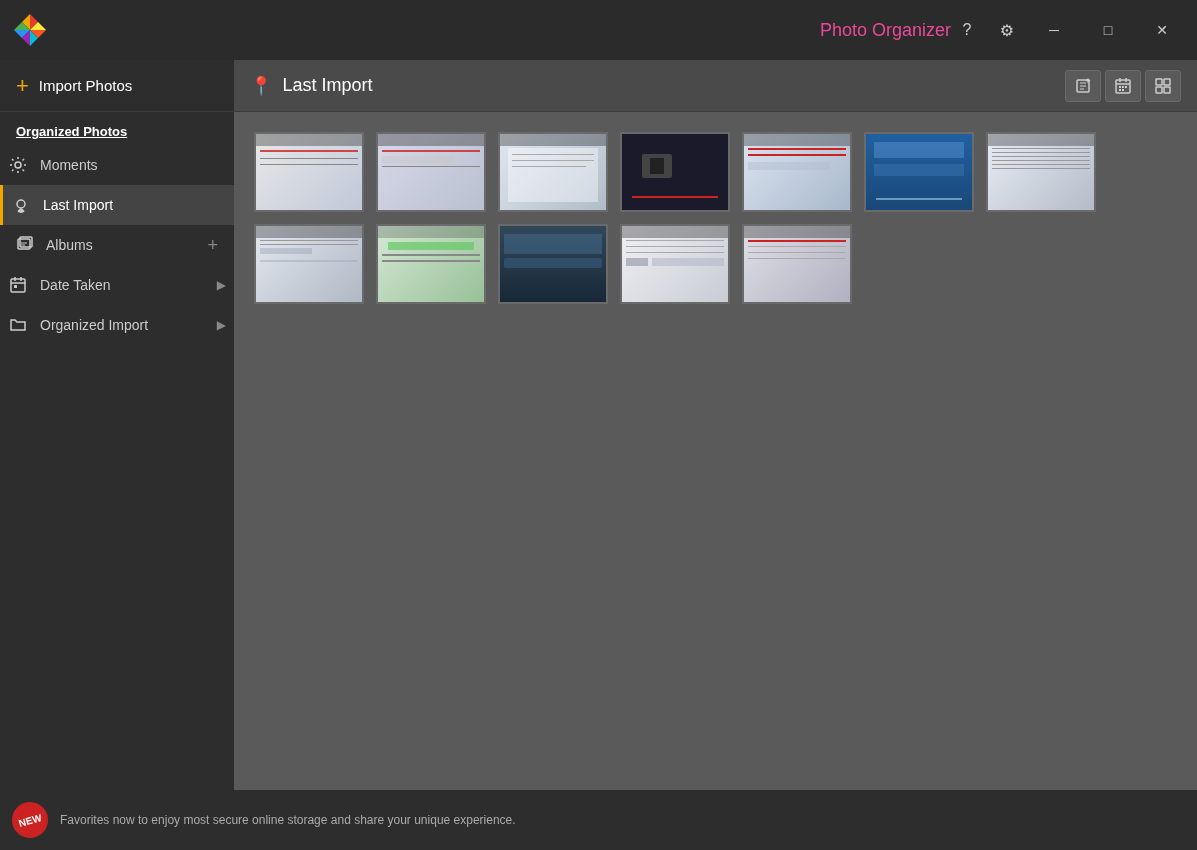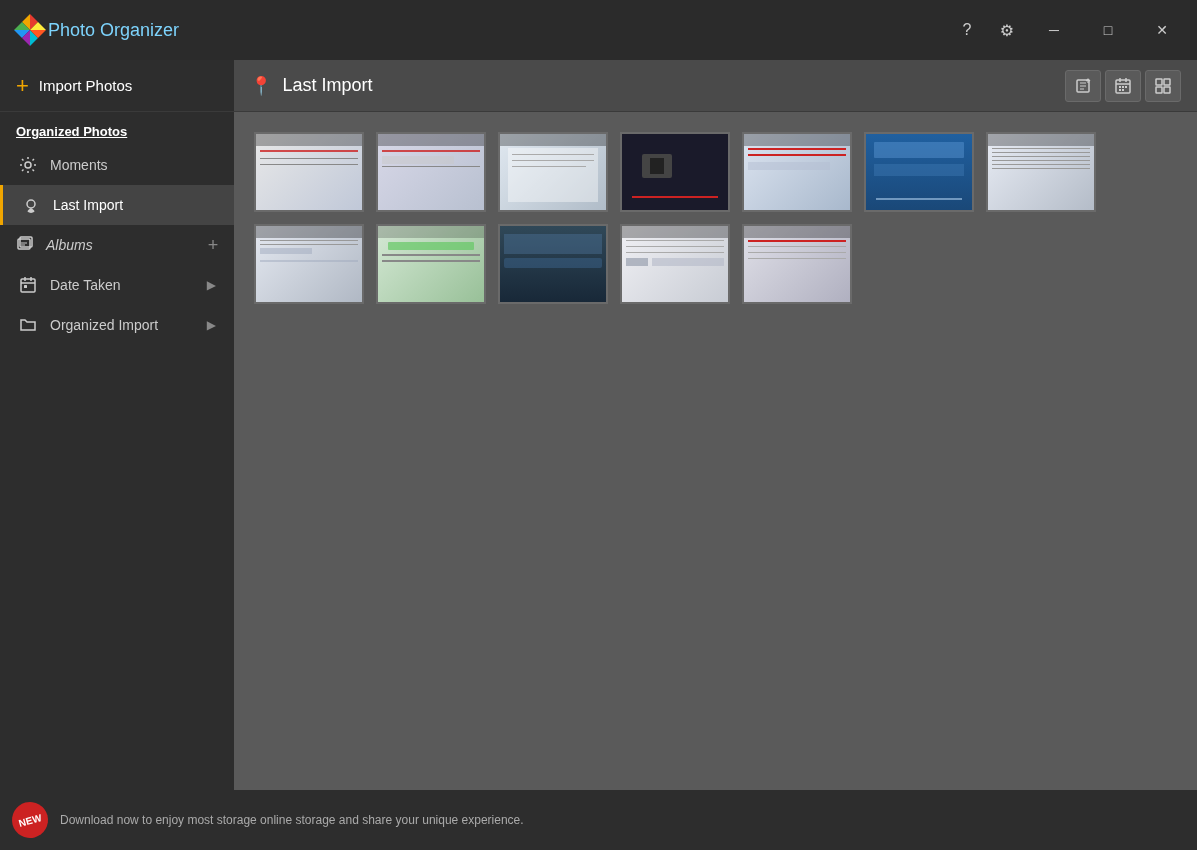--- a/index.html
+++ b/index.html
@@ -16,24 +16,25 @@
     
     .title-bar {
       height: 60px;
       background: #2b2b2b;
       display: flex;
       align-items: center;
       padding: 0 12px;
       flex-shrink: 0;
     }
     .title-bar-title {
-      color: #7dd3fc;
+      color: #ec4899;
       font-size: 18px;
       font-weight: 400;
       flex: 1;
+      text-align: right;
     }
     .title-bar-controls {
       display: flex;
       align-items: center;
       gap: 8px;
     }
     .title-bar-btn {
       width: 32px;
       height: 32px;
       background: transparent;
@@ -98,21 +99,21 @@
       font-size: 13px;
       font-weight: 600;
       padding: 12px 16px 6px 16px;
       text-transform: none;
       text-decoration: underline;
     }
     .nav-item {
       height: 40px;
       display: flex;
       align-items: center;
-      padding: 0 18px;
+      padding: 0 8px;
       cursor: pointer;
       color: #cccccc;
       font-size: 14px;
       gap: 12px;
       position: relative;
     }
     .nav-item.active {
       background: #444;
       color: #ffffff;
       border-left: 3px solid #f0a500;
@@ -132,21 +133,20 @@
     }
     .albums-row {
       display: flex;
       align-items: center;
       padding: 0 16px;
       height: 40px;
       cursor: pointer;
       color: #cccccc;
       font-size: 14px;
       gap: 12px;
-      font-style: italic;
     }
     .albums-row .add-icon {
       margin-left: auto;
       color: #888;
       font-size: 18px;
     }
 
     
     .right-panel {
       flex: 1;
@@ -557,15 +557,15 @@
 
       </div>
     </div>
 
   </div>
 </div>
 
 <div class="notification-banner">
   <div class="new-badge">NEW</div>
   <div class="notification-text">
-    <span class="notification-desc">Download now to enjoy most storage online storage and share your unique experience.</span>
+    <span class="notification-desc">Favorites now to enjoy most secure online storage and share your unique experience.</span>
   </div>
 </div>
 
 </body></html>

